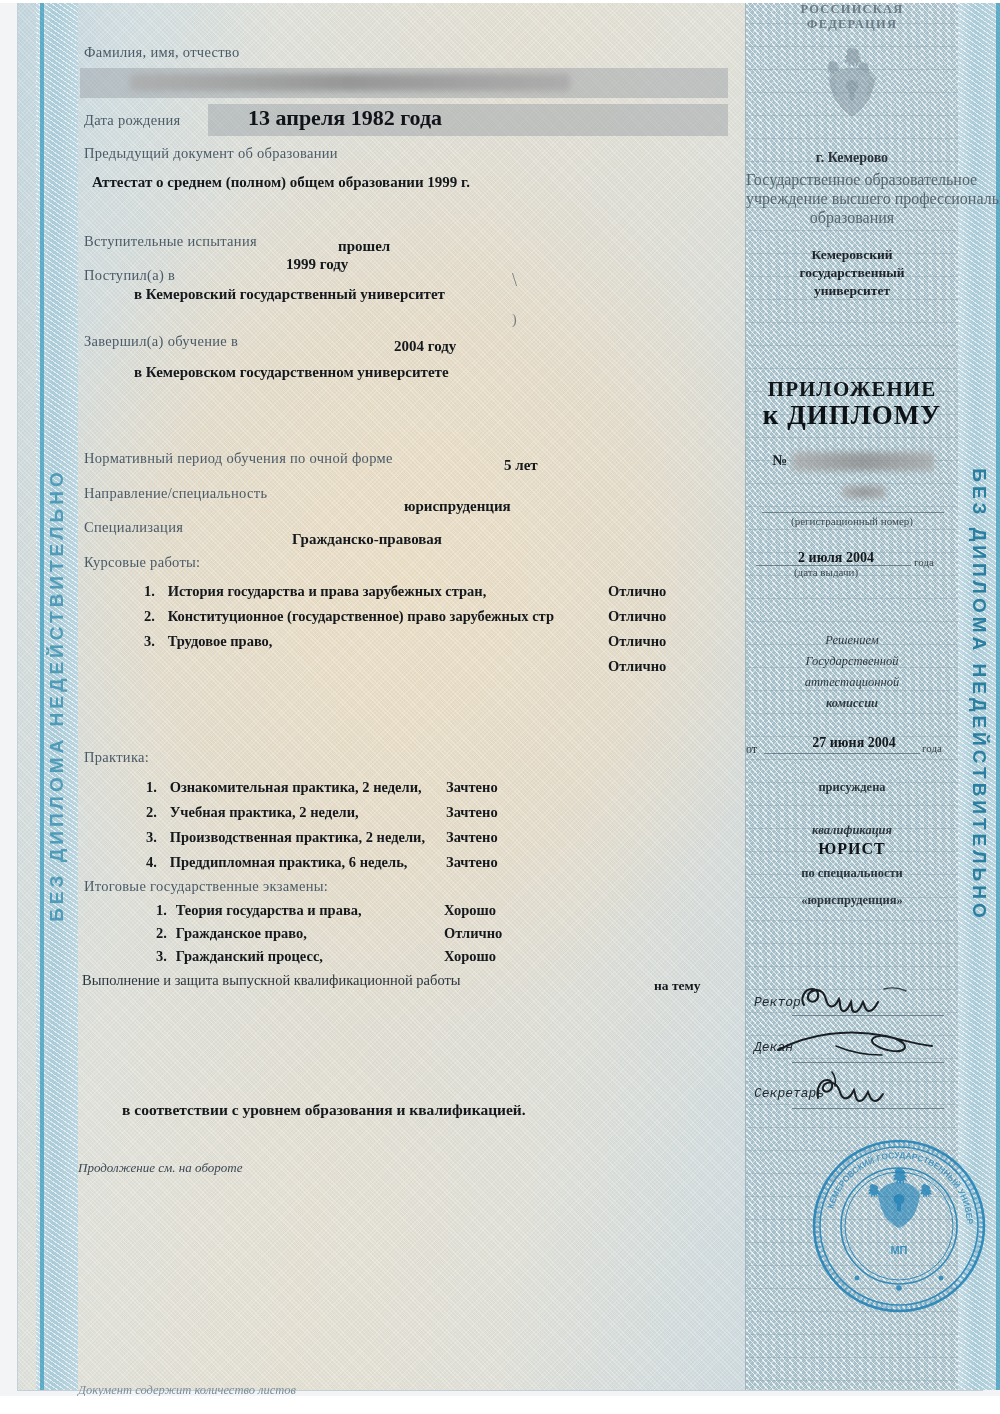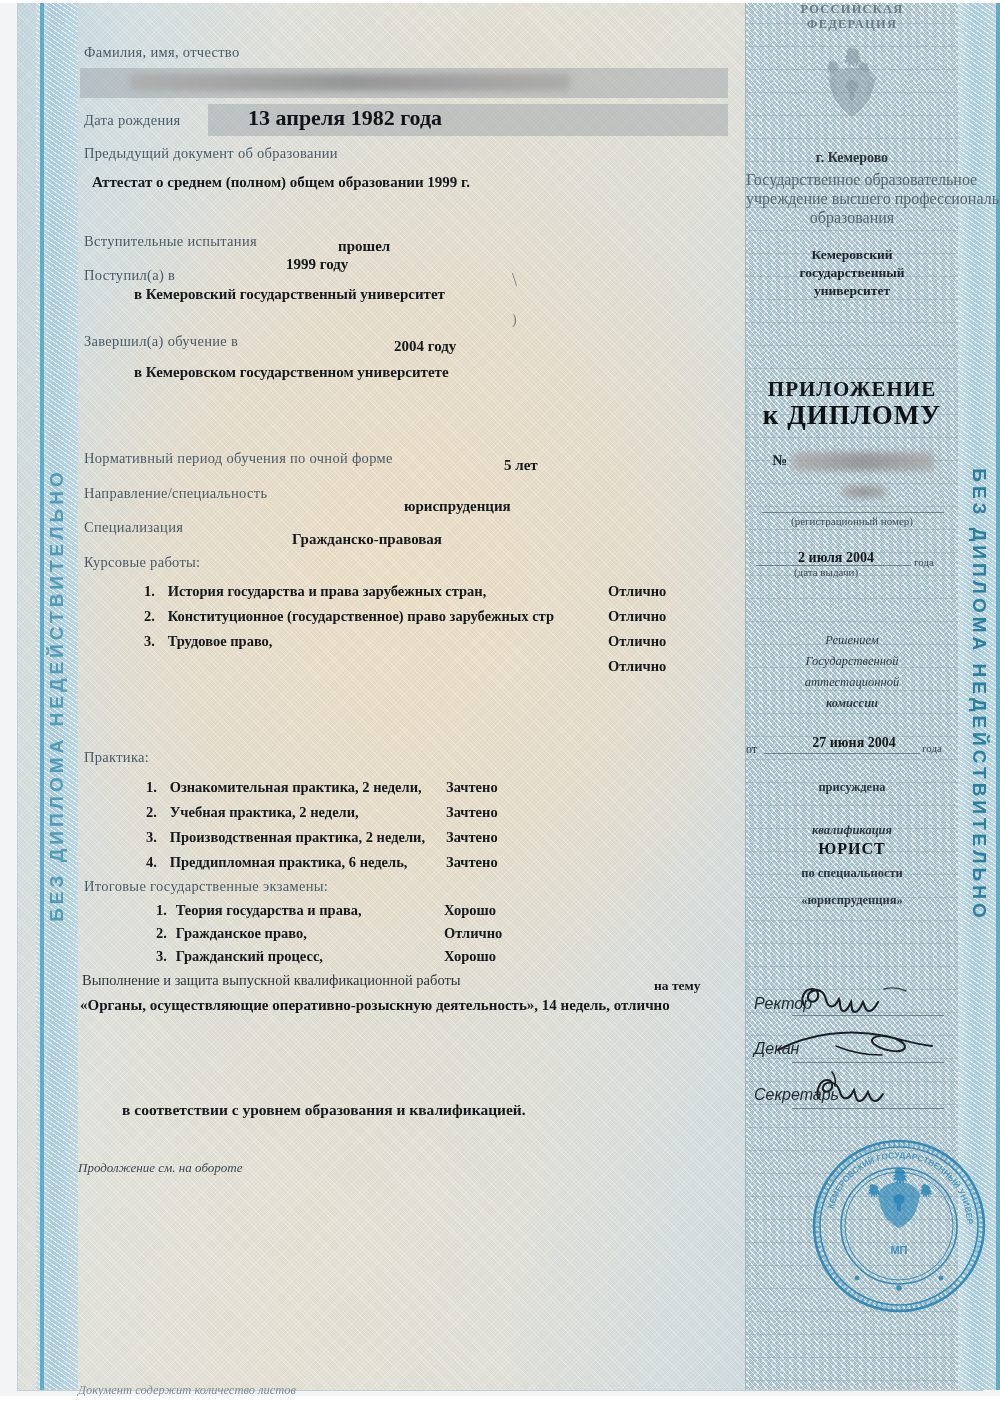--- a/index.html
+++ b/index.html
@@ -102,21 +102,21 @@
   .rc-title1{font-family:"Liberation Serif","DejaVu Serif",serif;font-weight:700;font-size:21px;letter-spacing:1px;color:#11161a;}
   .rc-title2{font-family:"Liberation Serif","DejaVu Serif",serif;font-weight:700;font-size:27px;letter-spacing:1px;color:#0d1216;}
   .rc-small{font-size:11px;color:#404d55;}
   .rc-date{font-weight:700;font-size:14px;color:#151a1e;}
   .rc-italic{font-style:italic;font-size:12.5px;color:#2f3a41;line-height:21px;font-family:"Liberation Serif","DejaVu Serif",serif;}
   .rc-word{font-size:12.5px;color:#2c363d;font-weight:700;}
   .rc-qual{font-weight:700;font-size:16px;letter-spacing:1px;color:#0f1418;}
   .hairline{position:absolute;height:1px;background:rgba(60,80,92,.6);}
 
   
-  .sig-lbl{position:absolute;font-style:italic;font-size:16px;color:#232b31;font-family:Liberation Sans, sans-serif;text-align:center;}
+  .sig-lbl{position:absolute;font-style:italic;font-size:13px;color:#232b31;font-family:Liberation Mono, monospace;text-align:center;}
 
   
   .arms{position:absolute;opacity:.55;}
 
   
   #seal{position:absolute;left:793px;top:1138px;width:176px;height:176px;}
   #footer-note{position:absolute;left:60px;top:1160px;font-style:italic;font-size:13px;color:#3b4853;font-family:"Liberation Serif","DejaVu Serif",serif;}
   #doc-footer{position:absolute;left:60px;top:1383px;font-style:italic;font-size:12.5px;color:#7b8d99;white-space:nowrap;}
   #doc-footer-right{position:absolute;left:845px;top:1413px;font-style:italic;font-size:11px;color:#7b8d99;white-space:nowrap;}
   
@@ -241,21 +241,20 @@
       <div class="grade" style="left:384px;top:925px;">Отлично</div>
 
       <div class="listitem" style="left:96px;top:948px;">
         <span class="num" style="width:16px;">3.</span>
         <span>Гражданский процесс,</span>
       </div>
       <div class="grade" style="left:384px;top:948px;">Хорошо</div>
 
       <div class="row" style="left:22px;top:972px;font-size:14.5px;color:#2a353d;font-weight:400;">Выполнение и защита выпускной квалификационной работы</div>
       <div class="row val" style="left:594px;top:978px;font-size:13.5px;">на тему</div>
-      <div class="row val" style="left:20px;top:997px;">«Органы, осуществляющие оперативно-розыскную деятельность», 14 недель, отлично</div>
 
       <div class="row val" style="left:62px;top:1101px;font-size:15.5px;">в соответствии с уровнем образования и квалификацией.</div>
     </div>
 
     <div id="right-col">
       <div class="rules"></div>
 
       <div class="rc rc-rf" style="top:2px;">РОССИЙСКАЯ</div>
       <div class="rc rc-rf" style="top:17px;">ФЕДЕРАЦИЯ</div>
 

